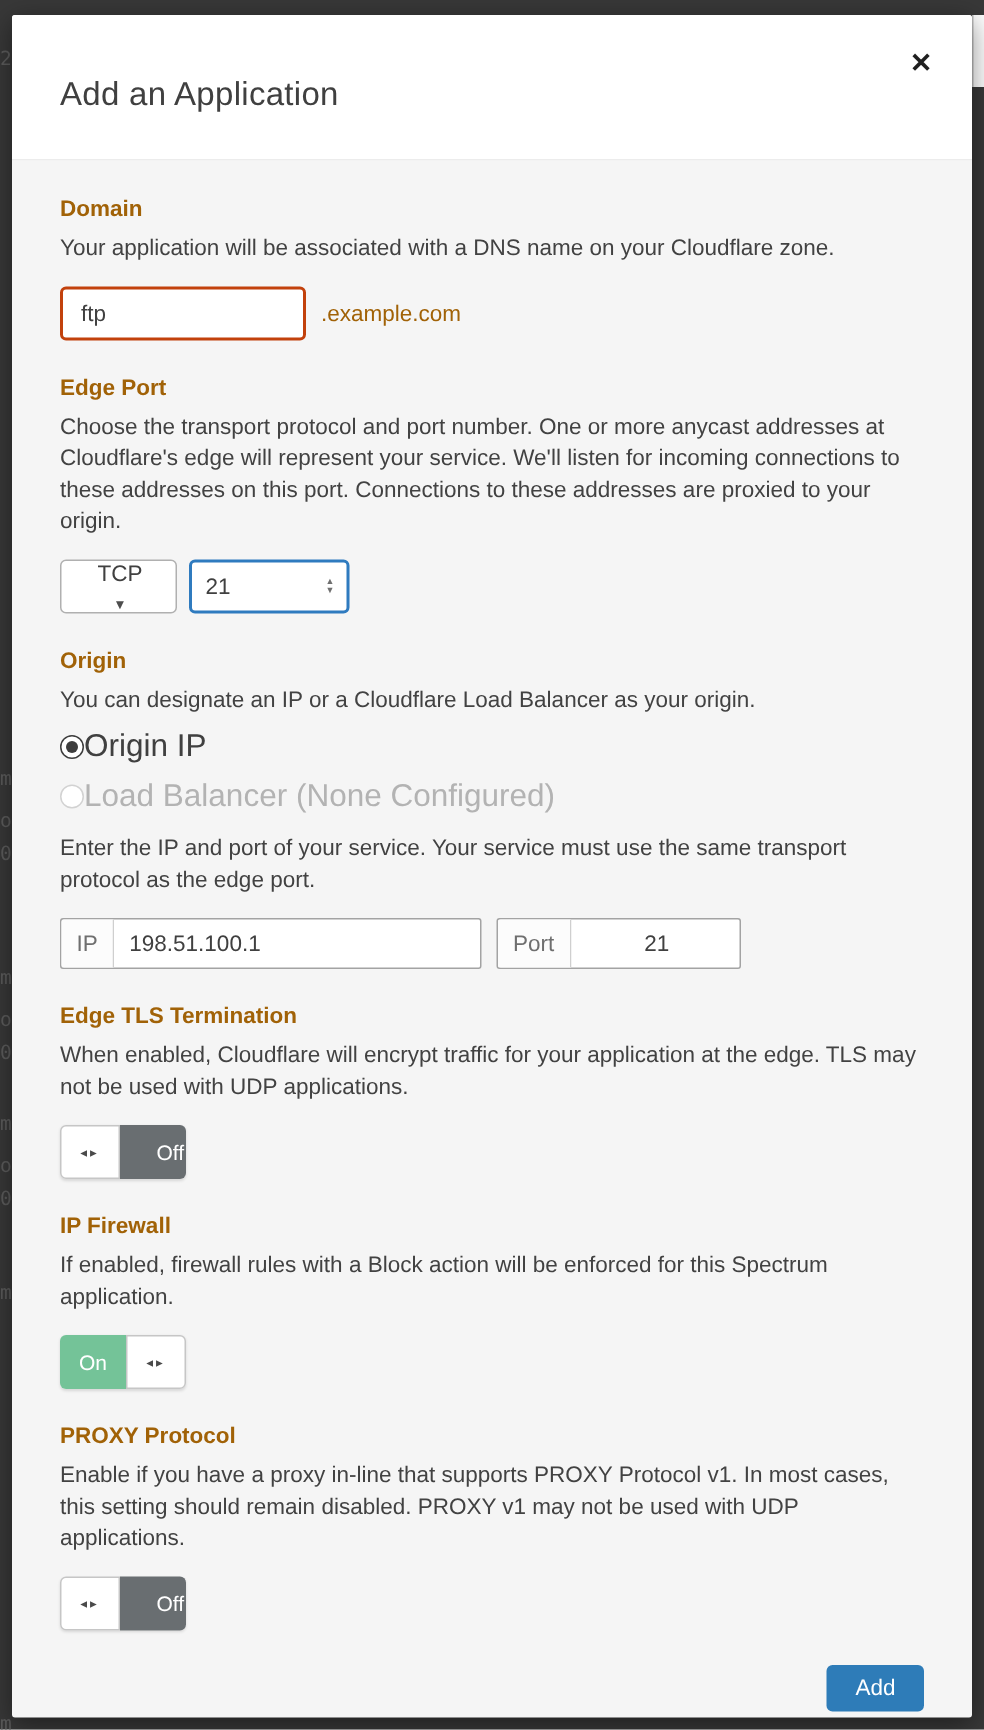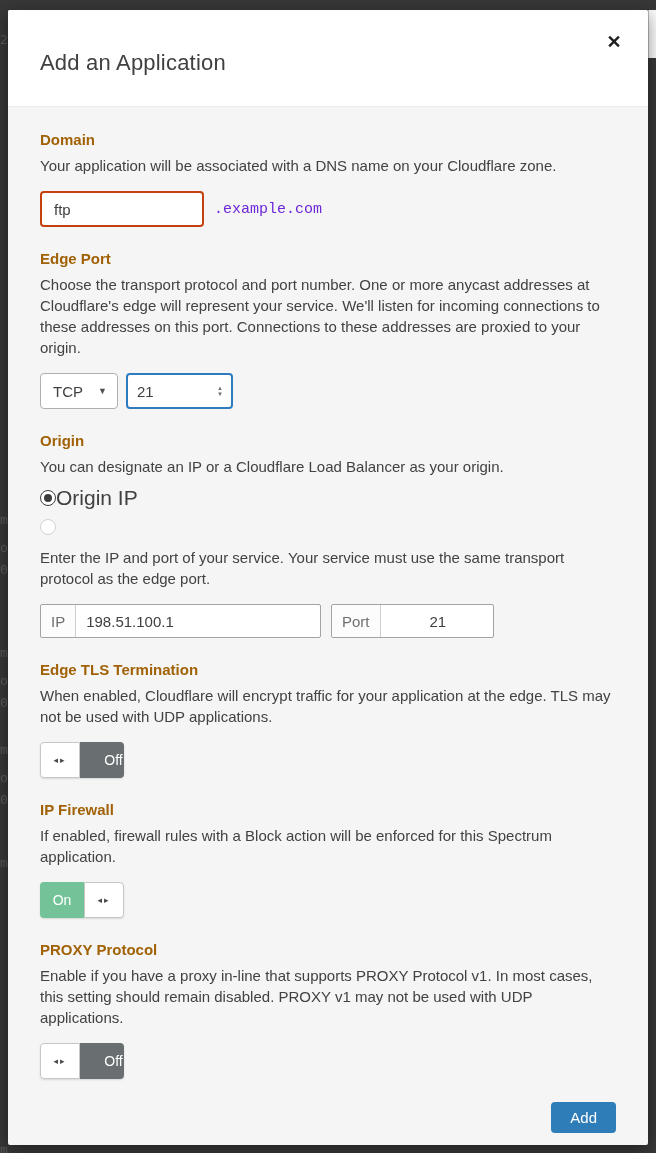--- a/index.html
+++ b/index.html
@@ -88,34 +88,35 @@
     background: #fff;
     border: 2px solid #c2410c;
     border-radius: 4px;
     display: flex;
     align-items: center;
     padding-left: 12px;
     font-size: 15px;
     color: #404040;
   }
   .domain-input { width: 164px; }
-  .suffix { font-size: 15px; color: #6d28d9; margin-left: 10px; font-family: Liberation Mono, monospace; }
+  .suffix { font-size: 15px; color: #a16207; margin-left: 10px; }
   
   .select-box {
     width: 78px; height: 36px;
     background: #fff;
     border: 1px solid #b0b0b0;
     border-radius: 4px;
     display: flex;
     align-items: center;
     justify-content: space-between;
     padding: 0 10px 0 12px;
     font-size: 15px;
     color: #404040;
     cursor: pointer;
+    flex-direction: column;
   }
   .caret { font-size: 9px; color: #4d4d4d; }
   .number-input {
     width: 107px; height: 36px;
     margin-left: 8px;
     background: #fff;
     border: 2px solid #2f7bbf;
     border-radius: 4px;
     display: flex;
     align-items: center;
@@ -291,20 +292,21 @@
       <div class="section-desc desc-tight">You can designate an IP or a Cloudflare Load Balancer as your origin.</div>
       <div class="radio-group">
         <div class="radio-row">
           <span class="radio-circle">
               <span class="radio-dot"></span>
             </span>
           <span class="radio-label">Origin IP</span>
         </div>
         <div class="radio-row disabled">
           <span class="radio-circle"></span>
+          <span class="radio-label">Load Balancer (None Configured)</span>
         </div>
       </div>
       <div class="section-desc">Enter the IP and port of your service. Your service must use the same transport protocol as the edge port.</div>
       <div class="inline-row">
         <div class="prefix-input ip-wrap">
           <span class="prefix-cell">IP</span>
           <span class="prefix-value">198.51.100.1</span>
         </div>
         <div class="prefix-input port-wrap">
           <span class="prefix-cell">Port</span>

